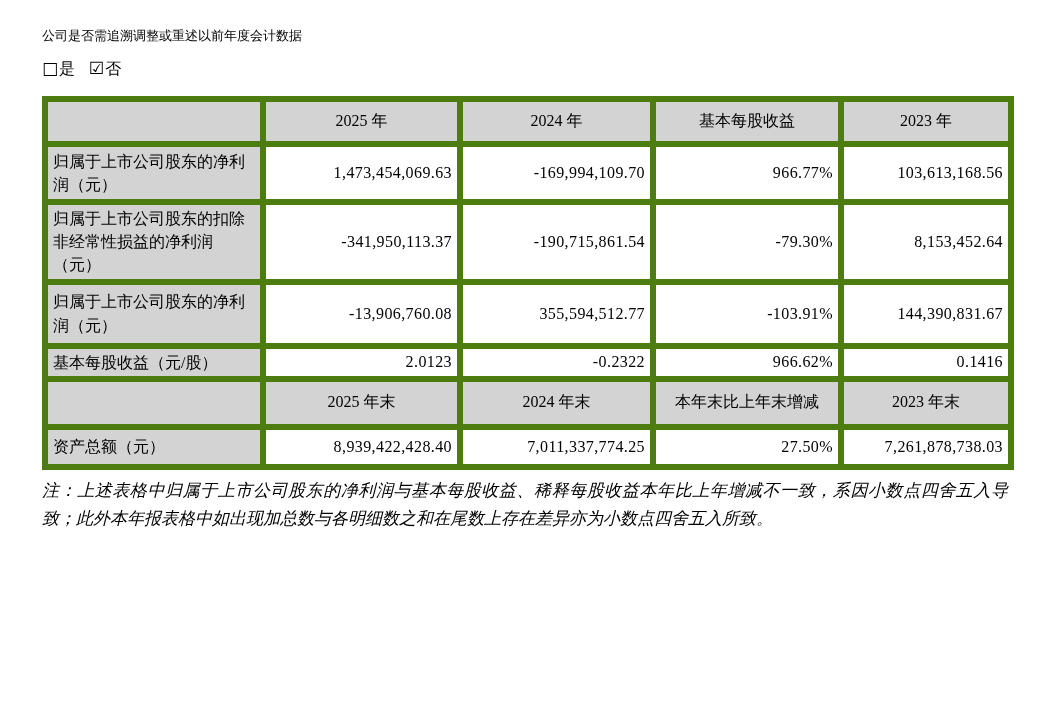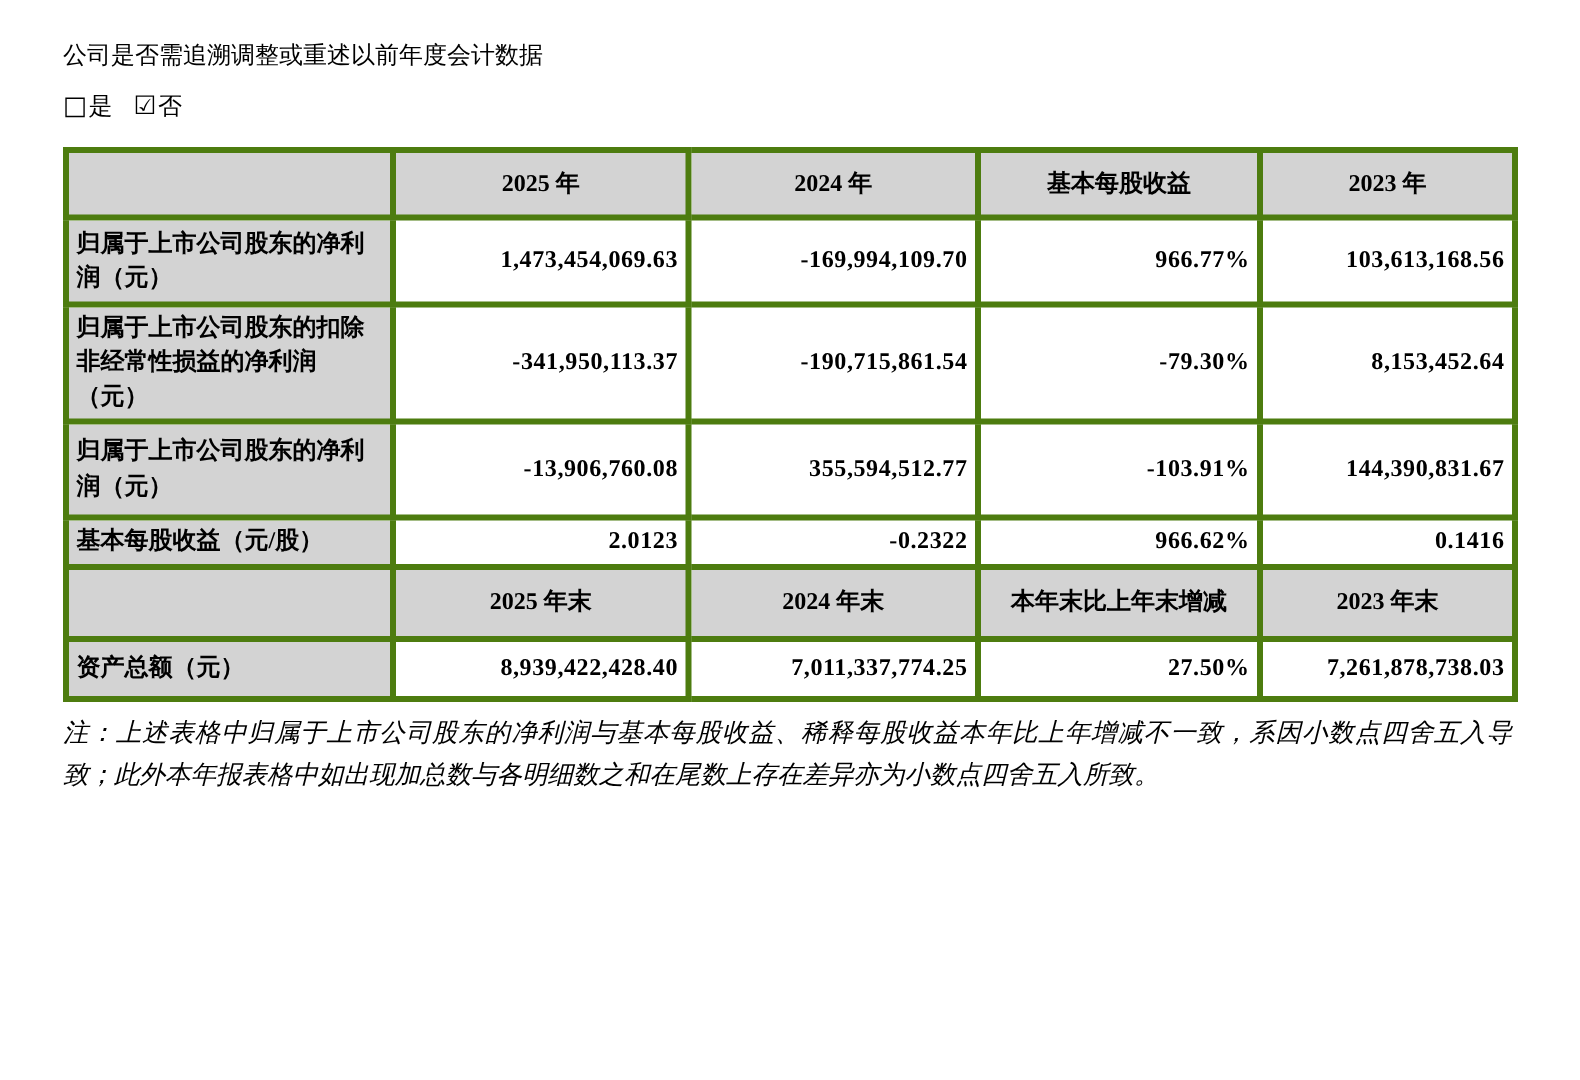--- a/index.html
+++ b/index.html
@@ -14,43 +14,42 @@
   .page { width: 1053px; height: 720px; position: relative; }
 
   .title {
     margin: 12px 0 0 42px;
     font-size: 25px;
     font-weight: 700;
     letter-spacing: 1px;
   }
   .subtitle {
     margin: 27px 0 0 42px;
-    font-size: 16px;
+    font-size: 13px;
   }
   .checkbox-line {
     margin: 13px 0 16px 42px;
     font-size: 16px;
   }
   .cb { display: inline-block; cursor: default; }
   .cb:first-child { margin-right: 10px; }
   .cb .glyph { font-size: 17px; margin-right: 1px; font-family: "DejaVu Sans", sans-serif; }
 
   table.fin {
     border-collapse: collapse;
     table-layout: fixed;
     width: 966px;
     margin: 15px 0 0 42px;
   }
   table.fin td {
-    border: 4px solid #4d7c0f;
+    border: 6px solid #4d7c0f;
     font-size: 16px;
     padding: 2px 5px;
     vertical-align: middle;
     overflow: hidden;
-    font-weight: bold;
   }
   td.gray { background: #d3d3d3; }
   td.label {
     text-align: left;
     line-height: 1.45;
   }
   td.num {
     text-align: right;
     letter-spacing: 0.4px;
     white-space: nowrap;

